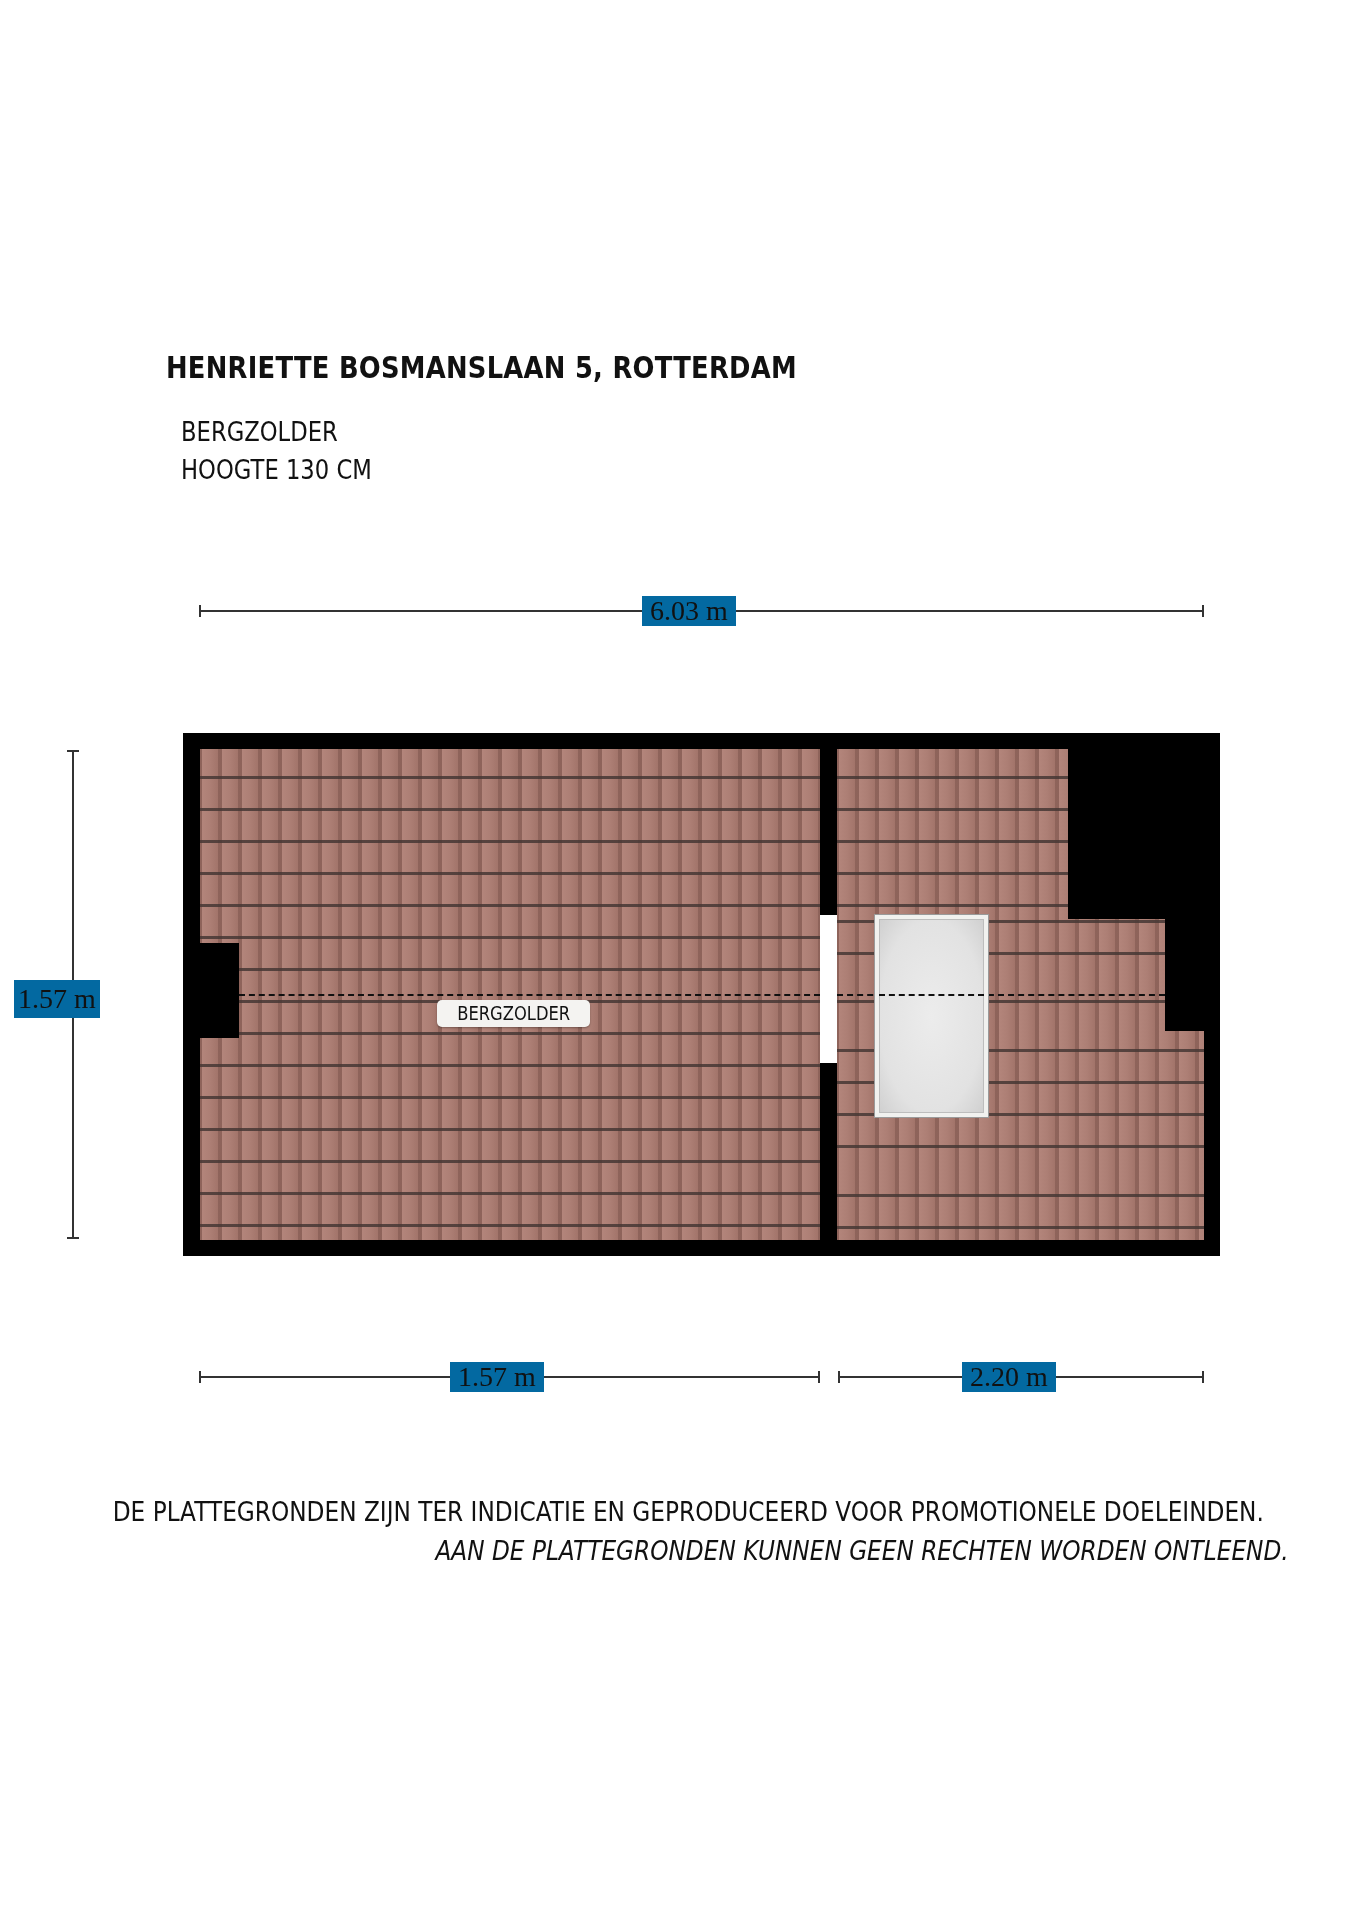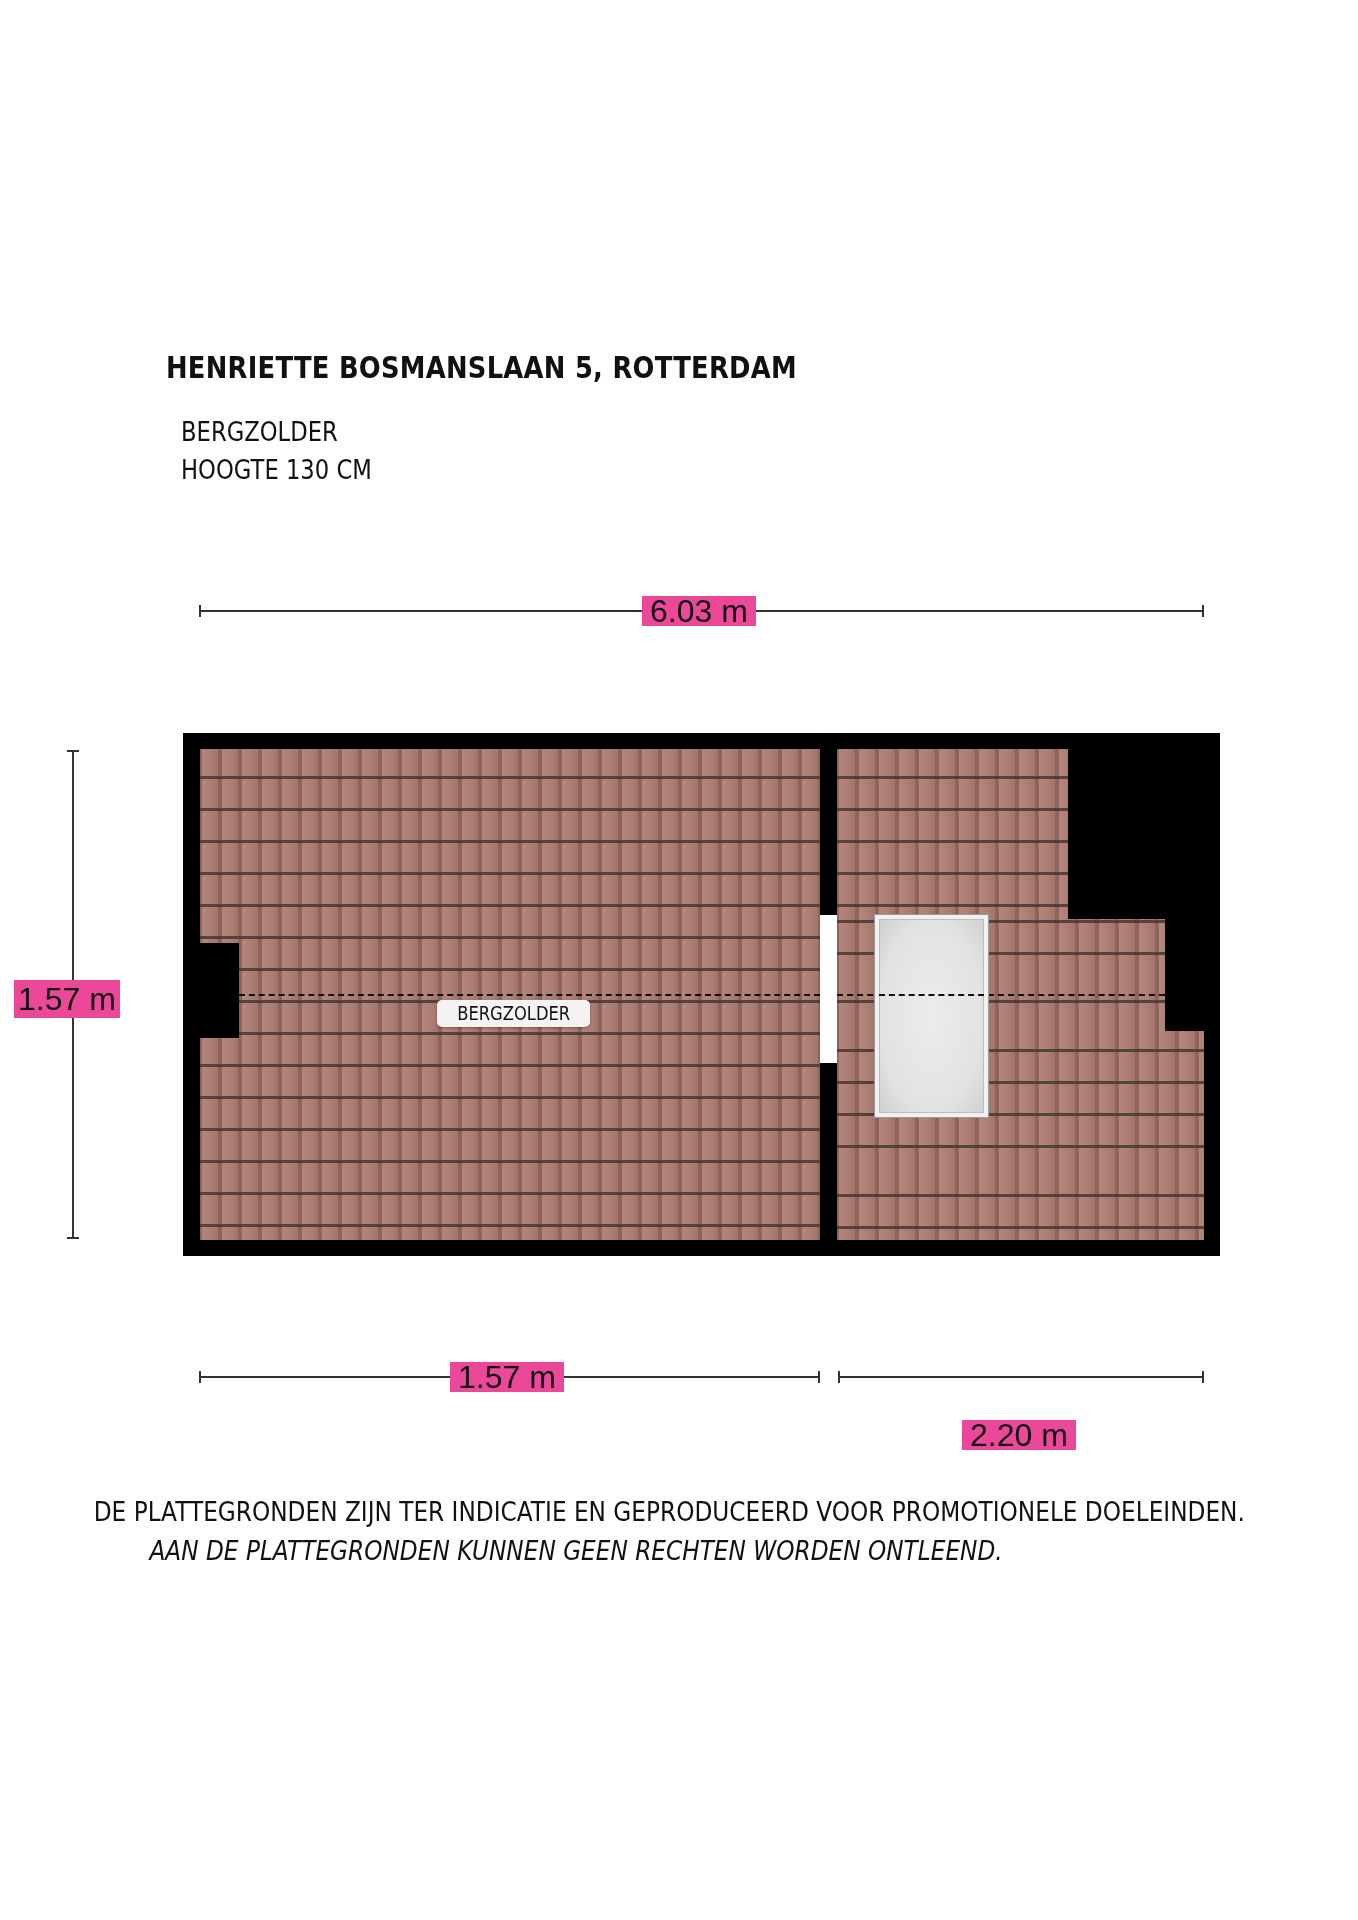--- a/index.html
+++ b/index.html
@@ -15,43 +15,43 @@
 
   
   .hline { position: absolute; height: 2px; background: #333; }
   .hline::before, .hline::after { content: ""; position: absolute; top: -5px; width: 2px; height: 12px; background: #333; }
   .hline::before { left: 0; }
   .hline::after { right: 0; }
   .vline { position: absolute; width: 2px; background: #333; }
   .vline::before, .vline::after { content: ""; position: absolute; left: -5px; height: 2px; width: 12px; background: #333; }
   .vline::before { top: 0; }
   .vline::after { bottom: 0; }
-  .dimlabel { position: absolute; font-family: Liberation Sans, sans-serif; font-size: 32px;
-              background: #ec4899; padding: 0 8px; white-space: nowrap; line-height: 30px; }
+  .dimlabel { position: absolute; font-family: Liberation Serif, serif; font-size: 28px;
+              background: #0369a1; padding: 0 8px; white-space: nowrap; line-height: 30px; }
 
   
   .plan { position: absolute; left: 183px; top: 733px; width: 1037px; height: 523px; background: #000; }
   .tiles {
     position: absolute;
     background-color: #a97b71;
     background-image:
       repeating-linear-gradient(180deg, transparent 0px, transparent 27px, rgba(70,55,52,0.85) 27px, rgba(70,55,52,0.85) 30px, transparent 30px, transparent 32px),
       repeating-linear-gradient(90deg, rgba(120,80,72,0.55) 0px, rgba(120,80,72,0.55) 2px, #b3857b 2px, #ad7f75 10px, #a2746a 18px, rgba(120,80,72,0.55) 18px, rgba(120,80,72,0.55) 20px);
     background-position: 0 0, 0 0;
   }
   .black { position: absolute; background: #000; }
   .door { position: absolute; background: #fff; }
   .skylight { position: absolute; background: radial-gradient(ellipse at center, #ececec 0%, #e2e2e2 70%, #cfcfcf 100%);
               border: 4px solid #f1f1ef; box-shadow: 0 0 0 1px #bdbdbd inset, 0 0 0 1px #9a9a9a; box-sizing: border-box; }
   .dash { position: absolute; height: 0; border-top: 2px dashed #111; }
   .room-label { position: absolute; background: #f4f3f1; border-radius: 5px; font-size: 19px;
                 text-align: center; line-height: 27px; box-shadow: 0 1px 2px rgba(0,0,0,0.3); }
   .room-label span { display: inline-block; transform: scaleX(0.86); }
 
-  .disclaimer { position: absolute; left: 0; width: 1153px; text-align: center; font-size: 27px;
+  .disclaimer { position: absolute; left: 0; width: 1358px; text-align: right; font-size: 27px;
                 white-space: nowrap; }
   .disclaimer span { display: inline-block; transform: scaleX(0.86); }
   .d1 { top: 1496px; }
   .d2 { top: 1535px; font-style: italic; }
 </style>
 </head>
 <body>
 
 <div class="title">HENRIETTE BOSMANSLAAN 5, ROTTERDAM</div>
 <div class="subtitle sub1">BERGZOLDER</div>
@@ -84,20 +84,20 @@
   <div class="dash" style="left:696px; top:261px; width:105px;"></div>
 
   <div class="room-label" style="left:254px; top:267px; width:153px; height:27px;">
     <span>BERGZOLDER</span>
   </div>
 </div>
 
 <div class="hline" style="left:199px; top:1376px; width:621px;"></div>
 <div class="dimlabel" style="left:450px; top:1362px;">1.57 m</div>
 <div class="hline" style="left:838px; top:1376px; width:366px;"></div>
-<div class="dimlabel" style="left:962px; top:1420px;">2.20 m</div>
+<div class="dimlabel" style="left:962px; top:1362px;">2.20 m</div>
 
 <div class="disclaimer d1">
   <span>DE PLATTEGRONDEN ZIJN TER INDICATIE EN GEPRODUCEERD VOOR PROMOTIONELE DOELEINDEN.</span>
 </div>
 <div class="disclaimer d2">
   <span>AAN DE PLATTEGRONDEN KUNNEN GEEN RECHTEN WORDEN ONTLEEND.</span>
 </div>
 
 </body></html>

